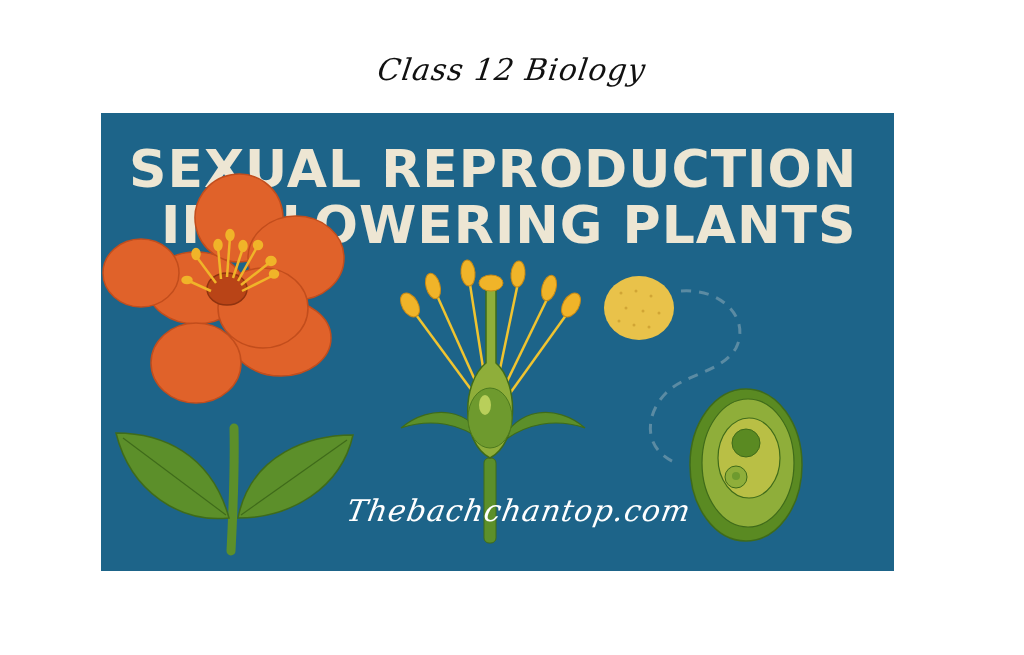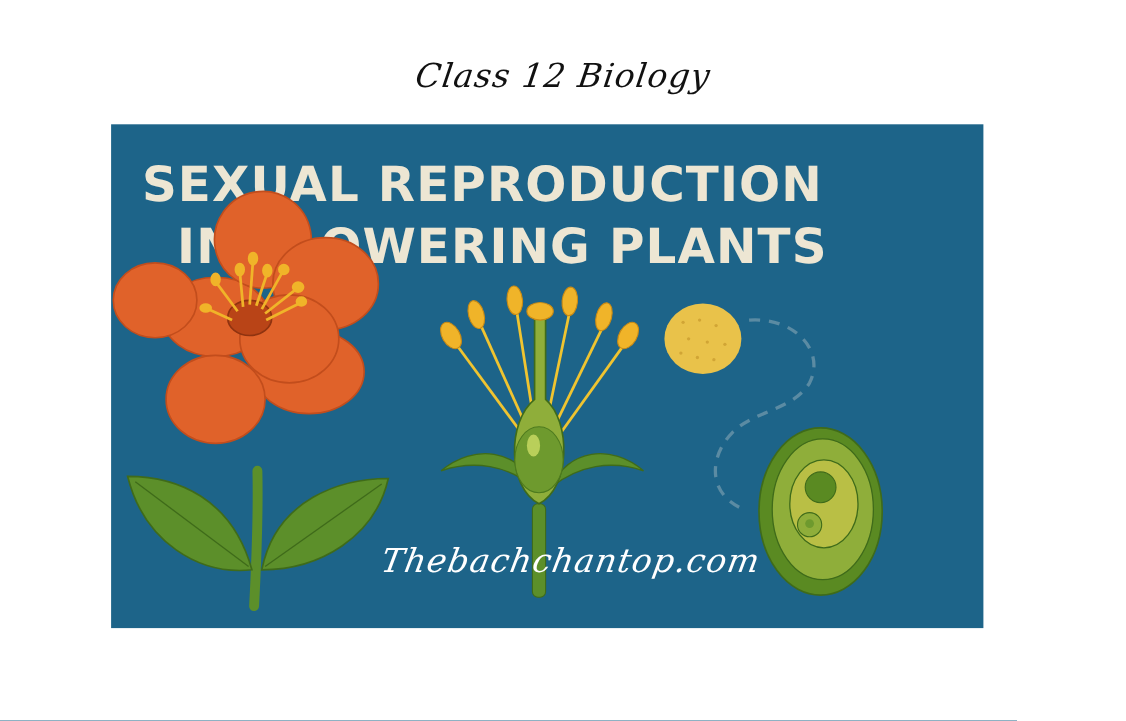--- a/index.html
+++ b/index.html
@@ -32,21 +32,21 @@
     .banner-title {
       position: absolute;
       left: 0; top: 28px;
       width: 870px;
       text-align: left;
       padding-left: 28px;
       box-sizing: border-box;
       font-family: "DejaVu Sans", sans-serif;
       font-weight: bold;
       color: #ede6d3;
-      font-size: 44px;
+      font-size: 52px;
       line-height: 56px;
       letter-spacing: 1px;
     }
     .banner-title .line2 { padding-left: 32px; display: block; }
     .banner-title .line1 { display: block; }
     .art { position: absolute; left: 0; top: 0; width: 793px; height: 458px; }
     .website {
       position: absolute;
       left: 246px; top: 380px;
       font-family: "DejaVu Serif", serif;

